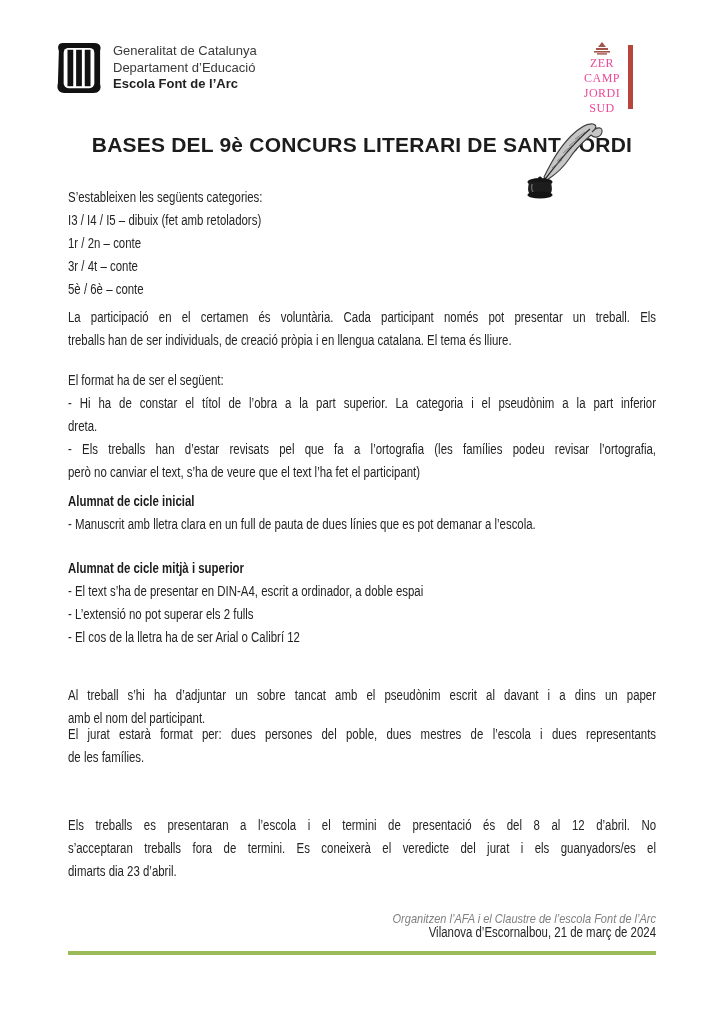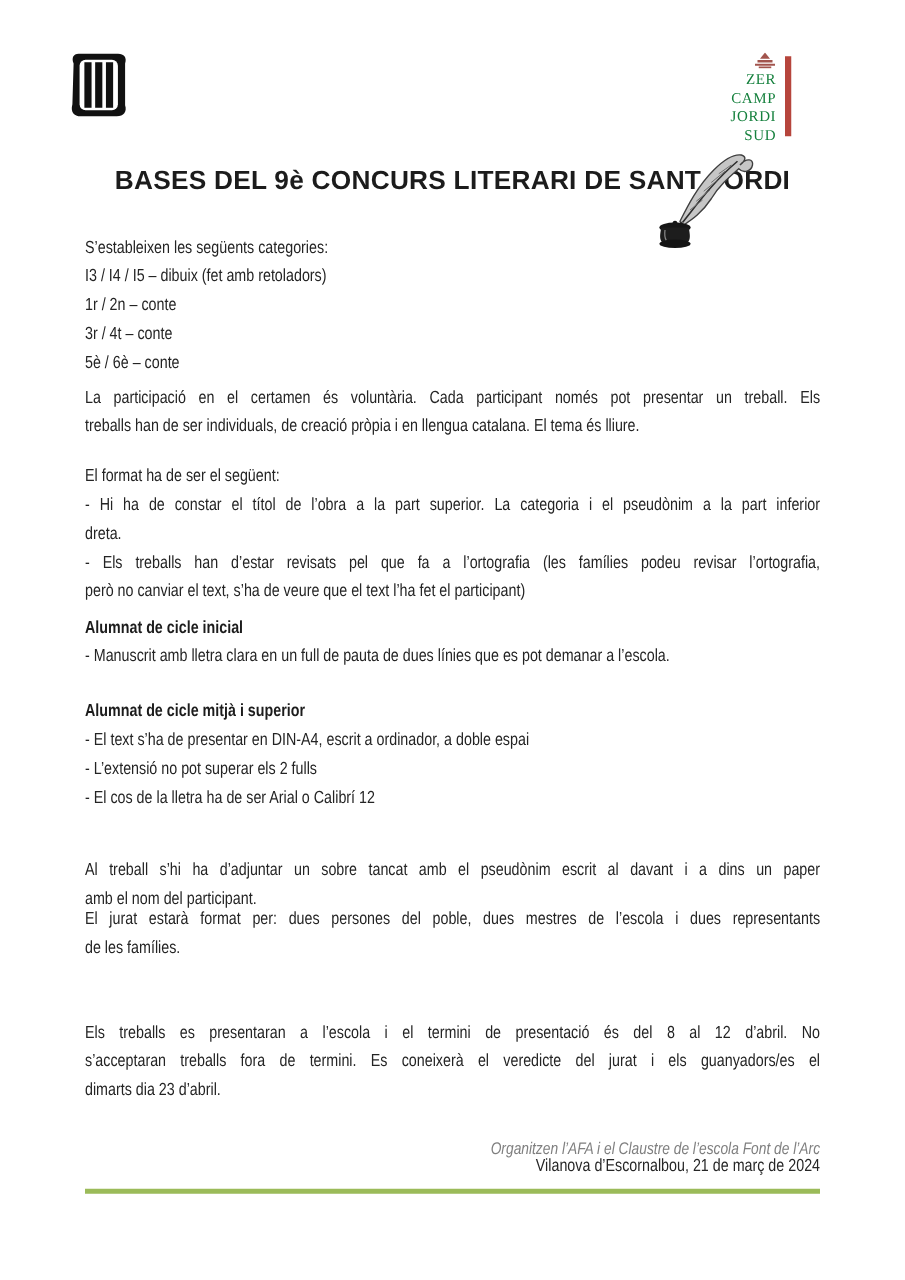--- a/index.html
+++ b/index.html
@@ -6,23 +6,23 @@
   body {
     width:724px; height:1024px; background:#ffffff; position:relative;
     font-family:"Liberation Sans", sans-serif; color:#262626; overflow:hidden;
   }
   
   .hdr { position:absolute; top:40px; left:56px; display:flex; gap:11px; }
   .gencat-logo { width:46px; height:56px; flex:0 0 auto; }
   .hdr-text { font-size:13px; line-height:16.5px; color:#3a3a3a; padding-top:3px; }
   .hdr-text .b { font-weight:bold; color:#222; }
   .zer { position:absolute; top:42px; left:583px; display:flex; gap:7px; }
-  .zer-col { display:flex; flex-direction:column; align-items:flex-end; width:38px;
+  .zer-col { display:flex; flex-direction:column; align-items:center; width:38px;
     font-family:"Liberation Serif", serif; font-size:12px; line-height:15px;
-    letter-spacing:0.5px; color:#15803d; }
+    letter-spacing:0.5px; color:#ec4899; }
   .zer-icon { width:18px; height:13px; margin-bottom:1px; }
   .zer-bar { width:5px; height:64px; margin-top:3px; background:#b6453c; }
   
   .title { position:absolute; top:133px; left:0; width:724px; text-align:center;
     font-weight:bold; font-size:21px; letter-spacing:0.2px; color:#1c1c1c; }
   .quill { position:absolute; top:118px; left:523px; width:82px; height:84px; }
   
   .block { position:absolute; left:68px; width:588px; }
   .tw { width:720px; transform:scaleX(0.8167); transform-origin:0 0;
     font-size:14px; line-height:23px; color:#242424; }
@@ -39,20 +39,25 @@
 <body>
 
 <div class="hdr">
   <svg class="gencat-logo" viewBox="0 0 48 58">
     <path d="M 9,3 C 3,2 1,6 3,11 L 2,45 C 0,52 4,56 11,55 L 37,55 C 44,56 48,52 46,46 L 46,11 C 48,5 44,2 38,3 Z" fill="#111"></path>
     <rect x="8" y="8" width="32" height="42" rx="5" fill="#ffffff"></rect>
     <rect x="12" y="10" width="6" height="38" fill="#111"></rect>
     <rect x="21" y="10" width="6" height="38" fill="#111"></rect>
     <rect x="30" y="10" width="6" height="38" fill="#111"></rect>
   </svg>
+  <div class="hdr-text">
+    <div>Generalitat de Catalunya</div>
+    <div>Departament d’Educació</div>
+    <div class="b">Escola Font de l’Arc</div>
+  </div>
 </div>
 
 <div class="zer">
   <div class="zer-col">
     <svg class="zer-icon" viewBox="0 0 18 13">
       <path d="M 9,0 L 13,5 L 5,5 Z" fill="#a2544d"></path>
       <rect x="3" y="6" width="12" height="2" fill="#a2544d"></rect>
       <rect x="1" y="9" width="16" height="1.6" fill="#a2544d"></rect>
       <rect x="4" y="11.2" width="10" height="1.4" fill="#a2544d"></rect>
     </svg>

